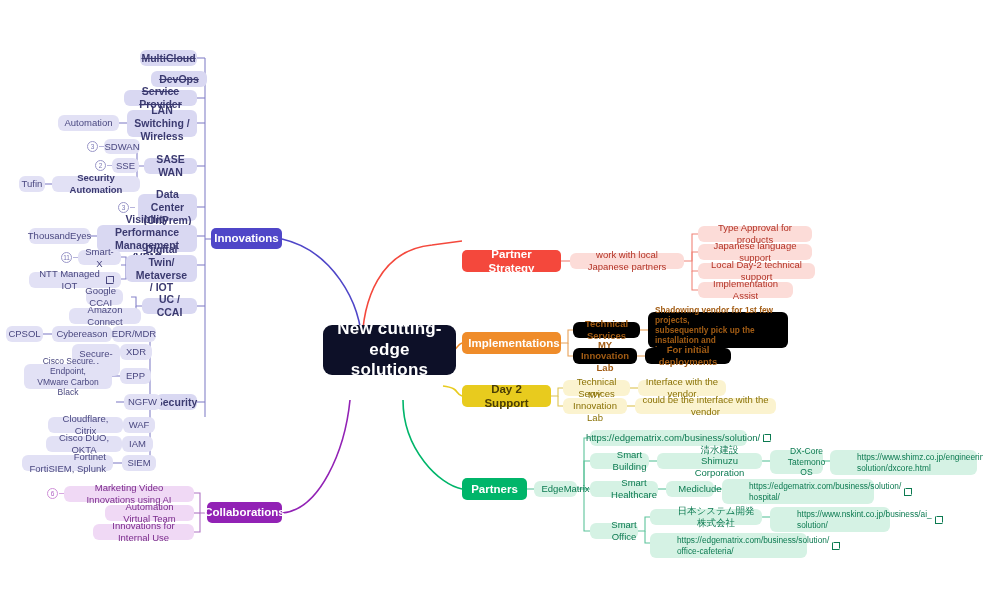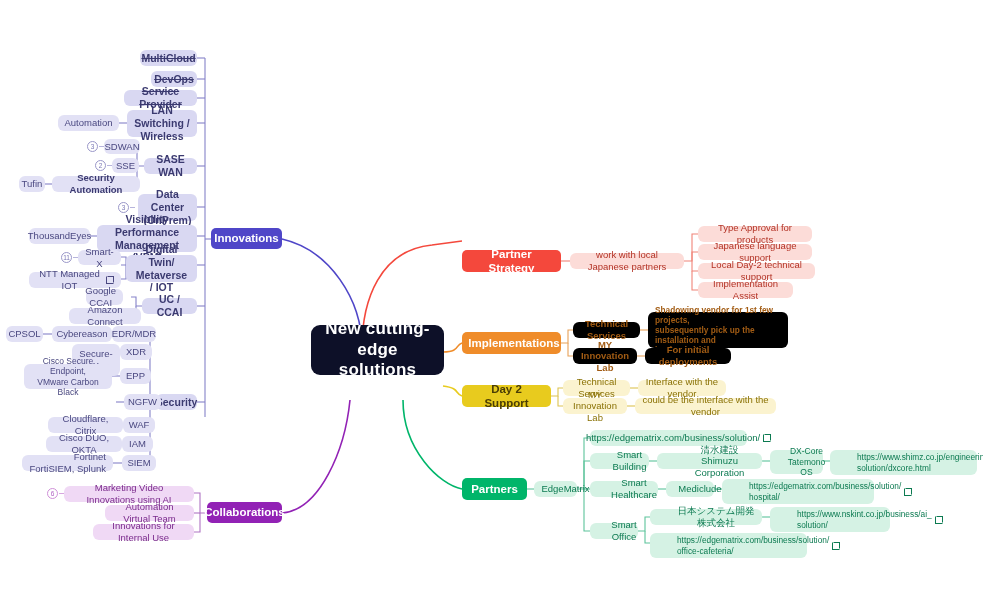--- a/index.html
+++ b/index.html
@@ -211,21 +211,21 @@
     <path d="M823,461 L830,461" stroke="#5cc49b" stroke-width="1.1" fill="none"></path>
 
     <path d="M658,489 L666,489" stroke="#5cc49b" stroke-width="1.1" fill="none"></path>
     <path d="M714,489 L722,489" stroke="#5cc49b" stroke-width="1.1" fill="none"></path>
 
     <path d="M638,531 L645,531 L645,517 L650,517" stroke="#5cc49b" stroke-width="1.1" fill="none"></path>
     <path d="M645,531 L645,543 L650,543" stroke="#5cc49b" stroke-width="1.1" fill="none"></path>
     <path d="M762,517 L770,517" stroke="#5cc49b" stroke-width="1.1" fill="none"></path>
   </svg>
 
-  <div class="node n-root" style="left:311px; top:350px; width:133px; height:50px; transform:translateY(-25px);">
+  <div class="node n-root" style="left:323px; top:350px; width:133px; height:50px; transform:translateY(-25px);">
     <span>New cutting-
 edge solutions</span>
   </div>
 
   <div class="node n-branch b-innov" style="left:211px; top:228px; width:71px; height:21px;">
     <span>Innovations</span>
   </div>
   <div class="node n-branch b-collab" style="left:207px; top:502px; width:75px; height:21px;text-align:right;">
     <span>Collaborations</span>
   </div>
@@ -238,21 +238,21 @@
   <div class="node n-branch b-day2" style="left:462px; top:385px; width:89px; height:22px;">
     <span>Day 2 Support</span>
   </div>
   <div class="node n-branch b-partners" style="left:462px; top:478px; width:65px; height:22px;">
     <span>Partners</span>
   </div>
 
   <div class="node p1 strike" style="left:140px; top:50px; width:57px; height:16px;">
     <span>MultiCloud</span>
   </div>
-  <div class="node p1 strike" style="left:151px; top:71px; width:46px; height:16px;">
+  <div class="node p1 strike" style="left:151px; top:71px; width:56px; height:16px;">
     <span>DevOps</span>
   </div>
   <div class="node p1 strike" style="left:124px; top:90px; width:73px; height:16px;">
     <span>Service Provider</span>
   </div>
   <div class="node p1" style="left:127px; top:110px; width:70px; height:27px;">
     <span>LAN Switching /
 Wireless</span>
   </div>
   <div class="node p1" style="left:144px; top:158px; width:53px; height:16px;">

